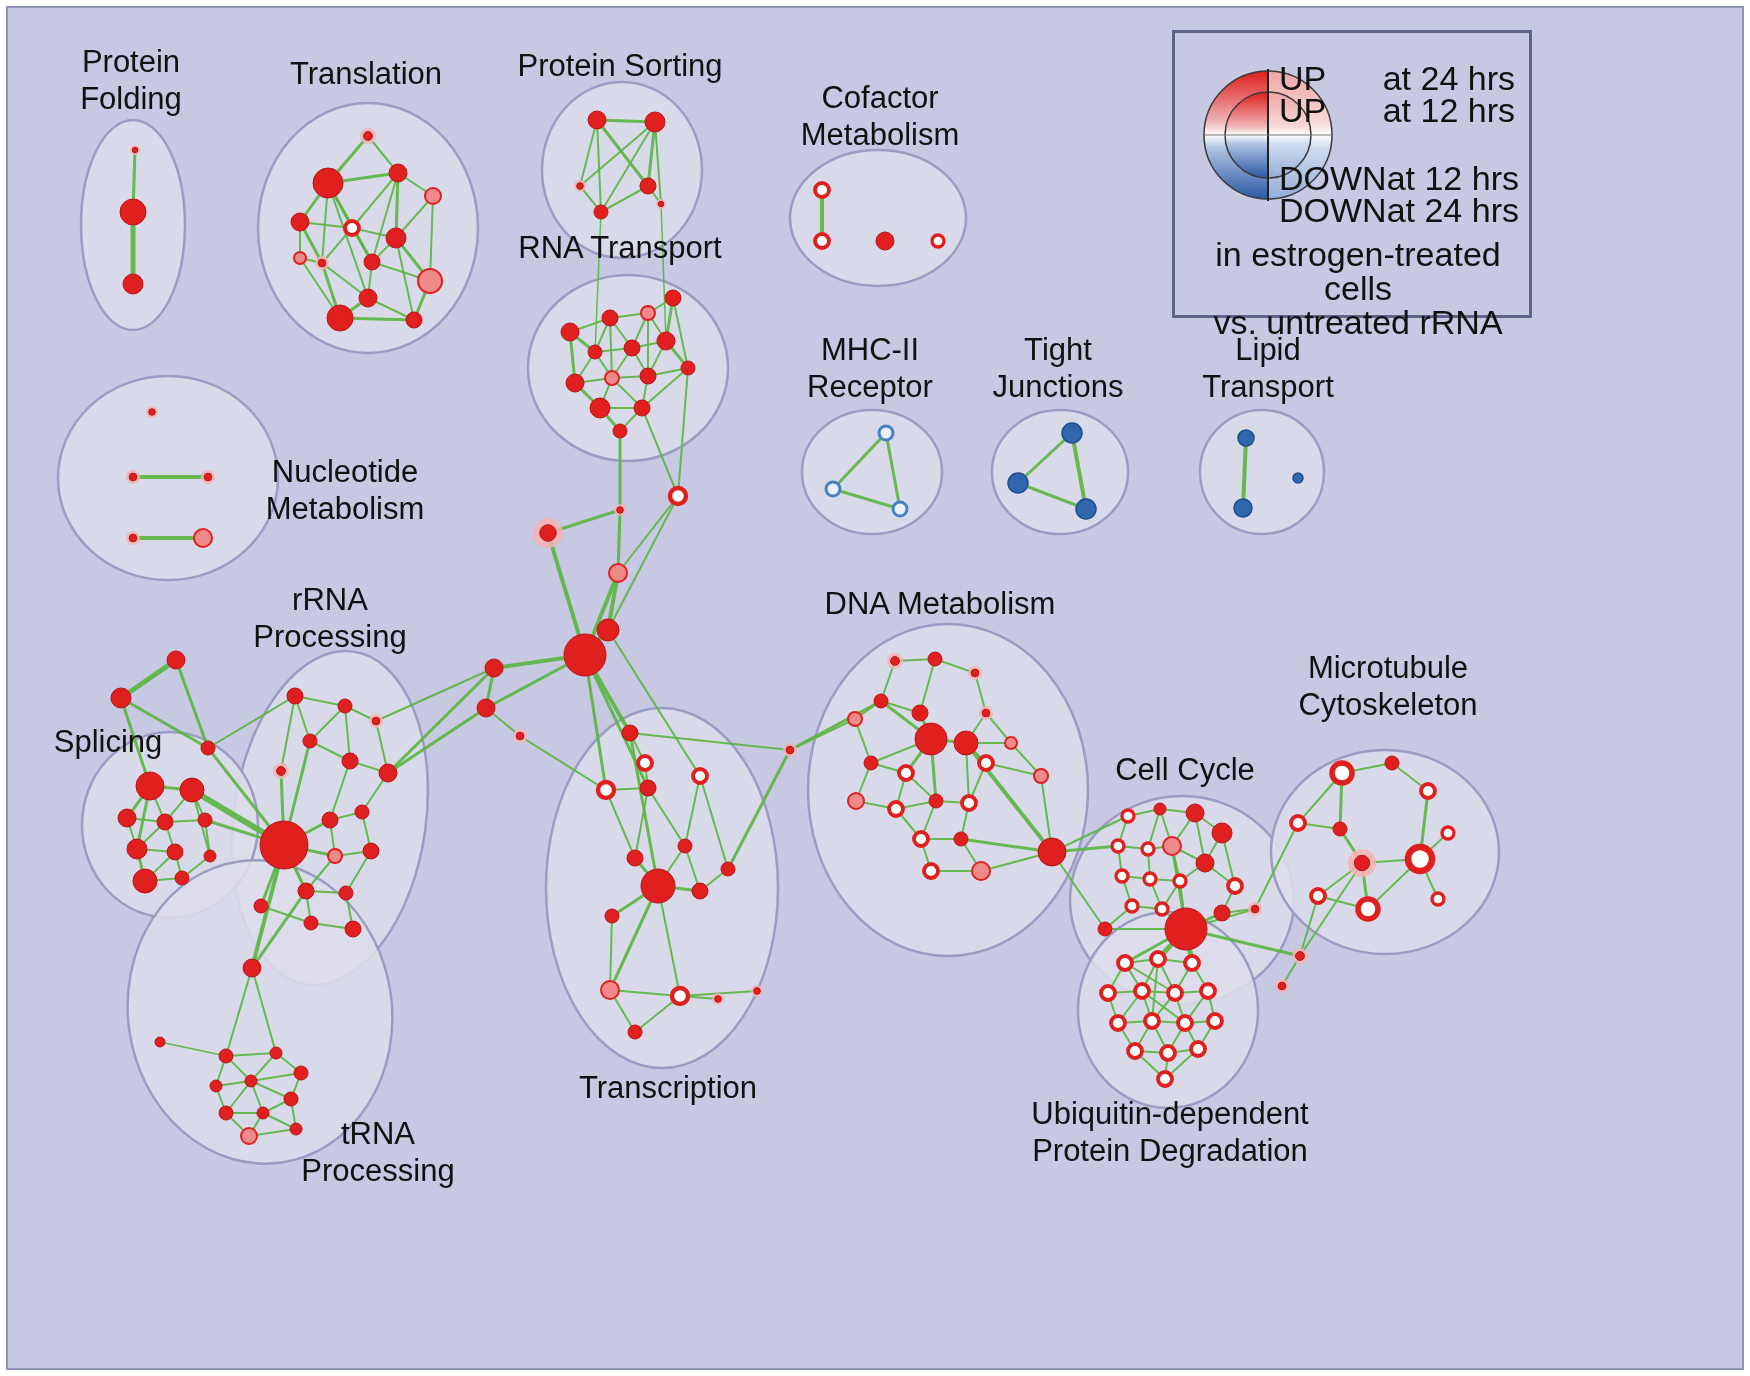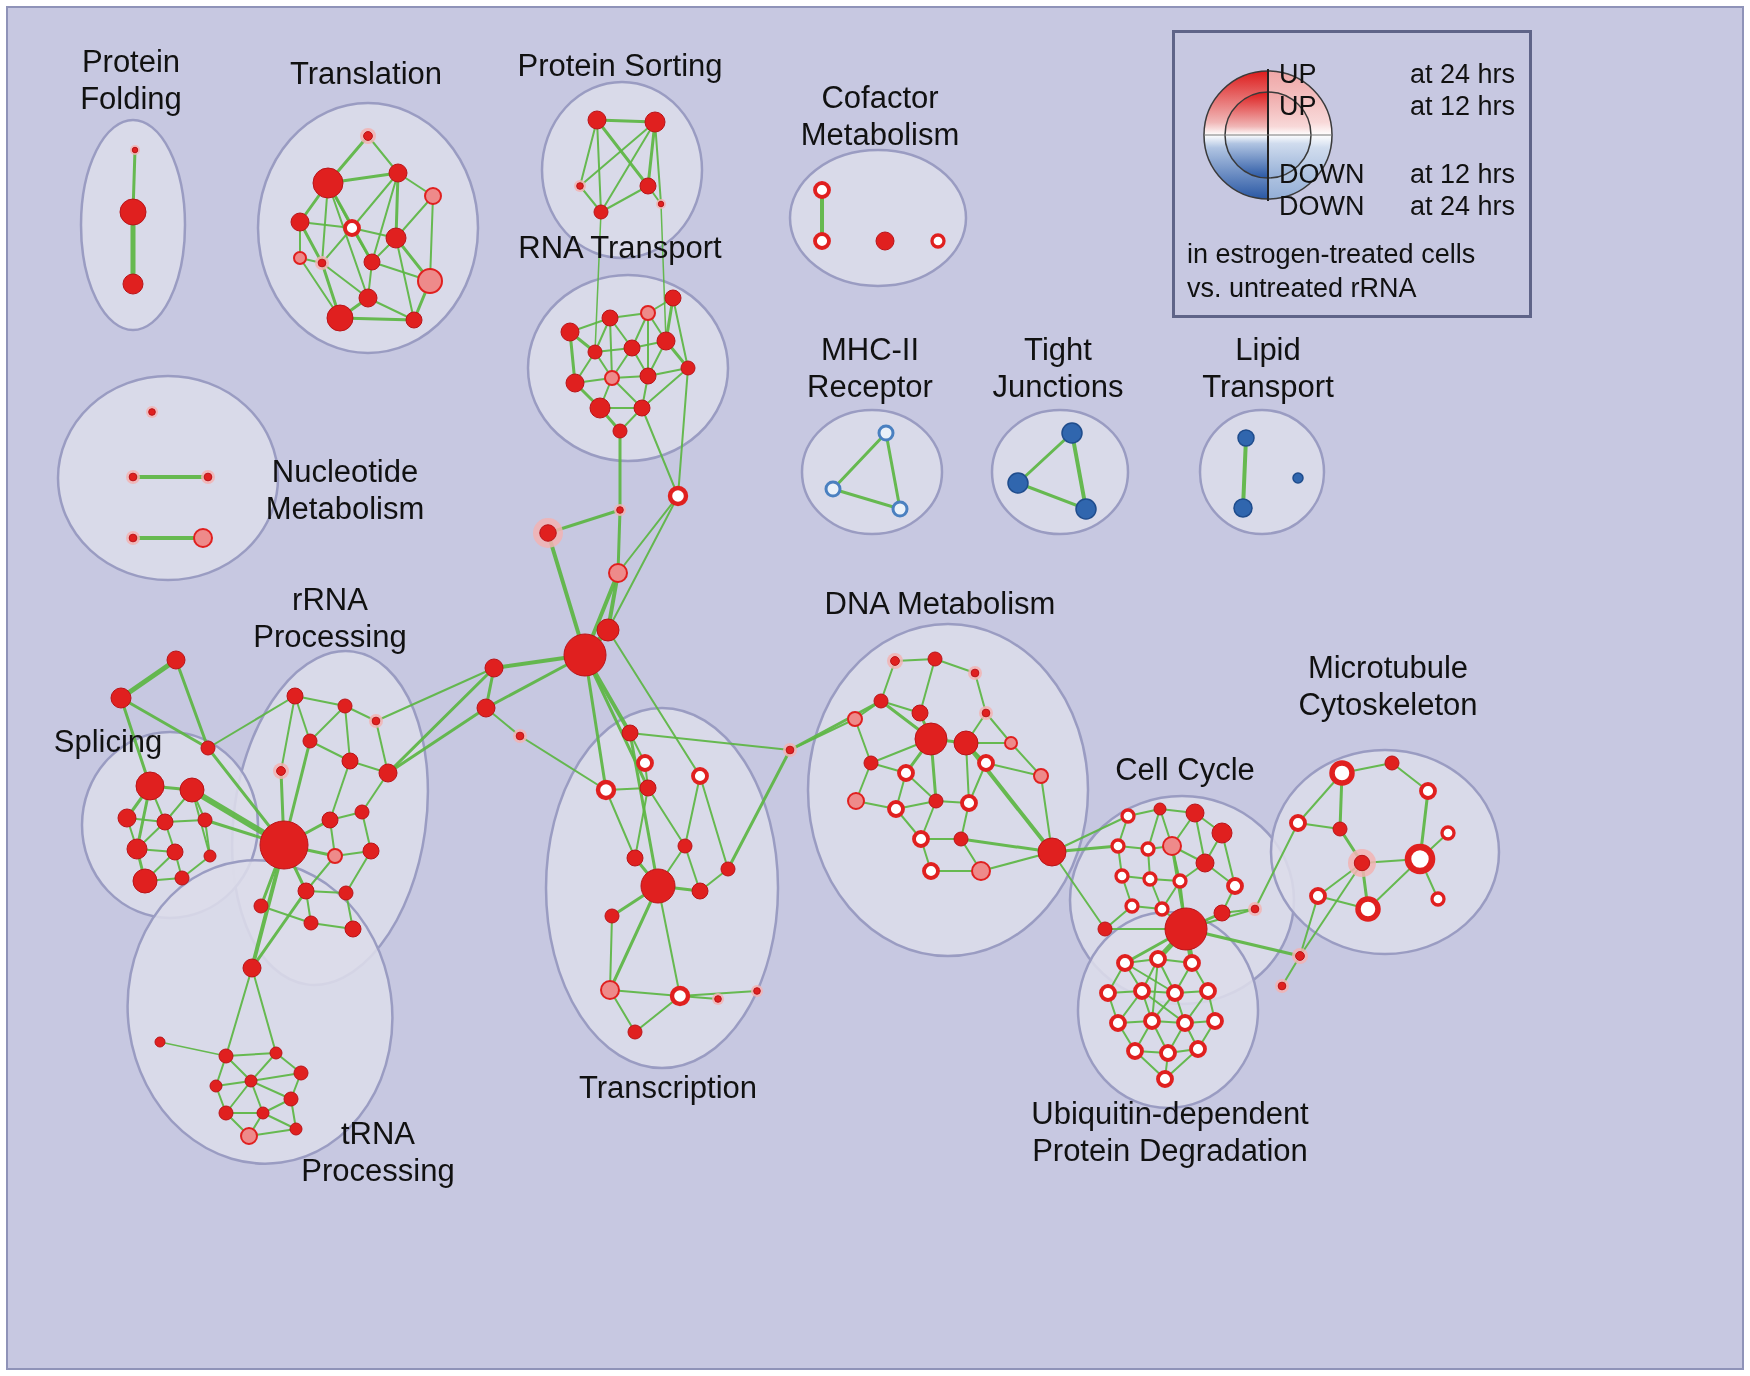--- a/index.html
+++ b/index.html
@@ -19,29 +19,29 @@
   .halo { fill: var(--halo, #f2b3b3); fill-opacity: 0.85; }
   .nw { fill: #ffffff; stroke: var(--red, #e0201f); }
   .nb { fill: var(--blue, #3066ae); stroke: #1f4c8c; stroke-width: 1.5; }
   .nv { fill: #e9f0f9; stroke: var(--bluering, #4a80c0); }
   .clabel { font-size: 31px; fill: var(--label, #111); text-anchor: middle; }
 
   .legend {
     position: absolute; left: 1172px; top: 30px; width: 360px; height: 288px;
     border: 3px solid var(--legend-border, #5f6488);
     background: var(--bg, #c7c8e1);
-    font-size: 27px; color: var(--label, #111);
+    font-size: 34px; color: var(--label, #111);
   }
   .legend-glyph { position: absolute; left: 8px; top: 12px; width: 180px; height: 180px; }
   .legend-row { position: absolute; left: 104px; right: 14px; display: flex; justify-content: space-between; white-space: nowrap; }
   .legend-row:nth-of-type(1) { top: 26px; }
   .legend-row:nth-of-type(2) { top: 58px; }
   .legend-row:nth-of-type(3) { top: 126px; }
   .legend-row:nth-of-type(4) { top: 158px; }
-  .legend-caption { position: absolute; top: 204px; left: 12px; right: 0; line-height: 34px; }
+  .legend-caption { position: absolute; top: 204px; left: 12px; right: 0; text-align: center; line-height: 34px; }
 </style>
 </head>
 <body>
 
 <div class="figure">
   <svg id="net" viewBox="0 0 1750 1376" xmlns="http://www.w3.org/2000/svg">
       <g>
         <ellipse cx="133" cy="225" rx="52" ry="105" transform="rotate(0 133 225)" class="cluster"></ellipse>
         <ellipse cx="368" cy="228" rx="110" ry="125" transform="rotate(0 368 228)" class="cluster"></ellipse>
         <ellipse cx="622" cy="170" rx="80" ry="88" transform="rotate(0 622 170)" class="cluster"></ellipse>

